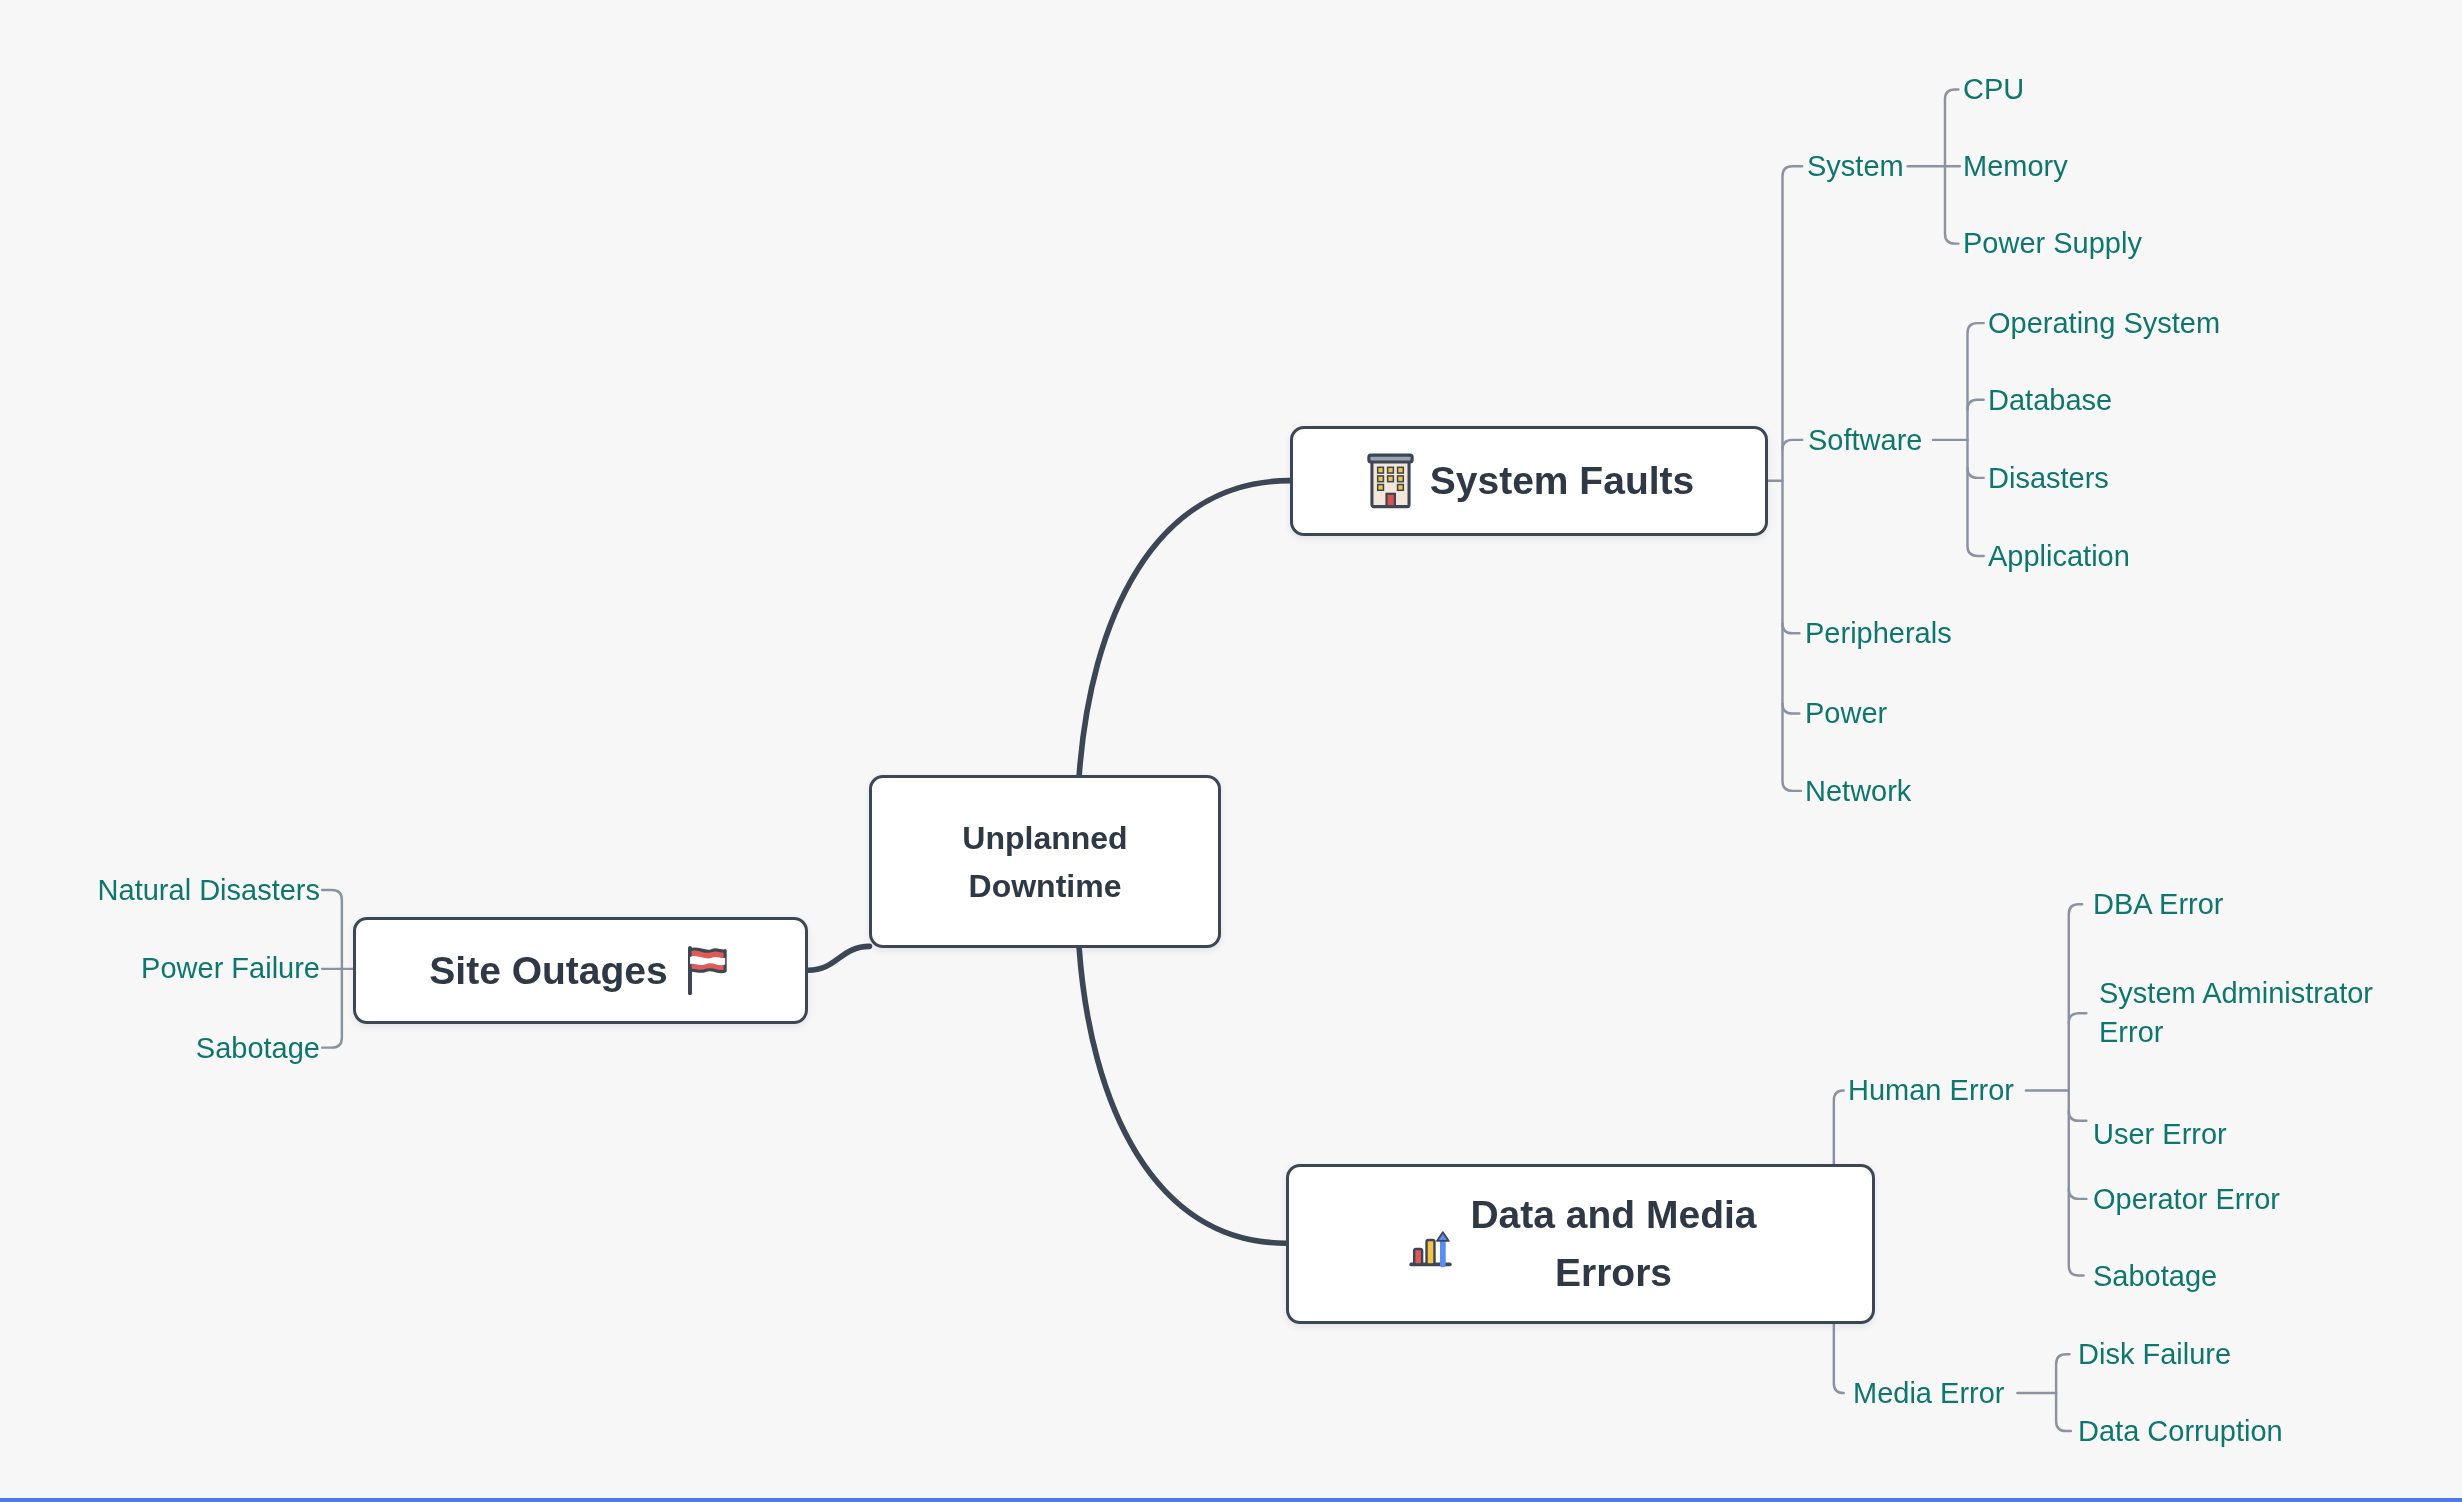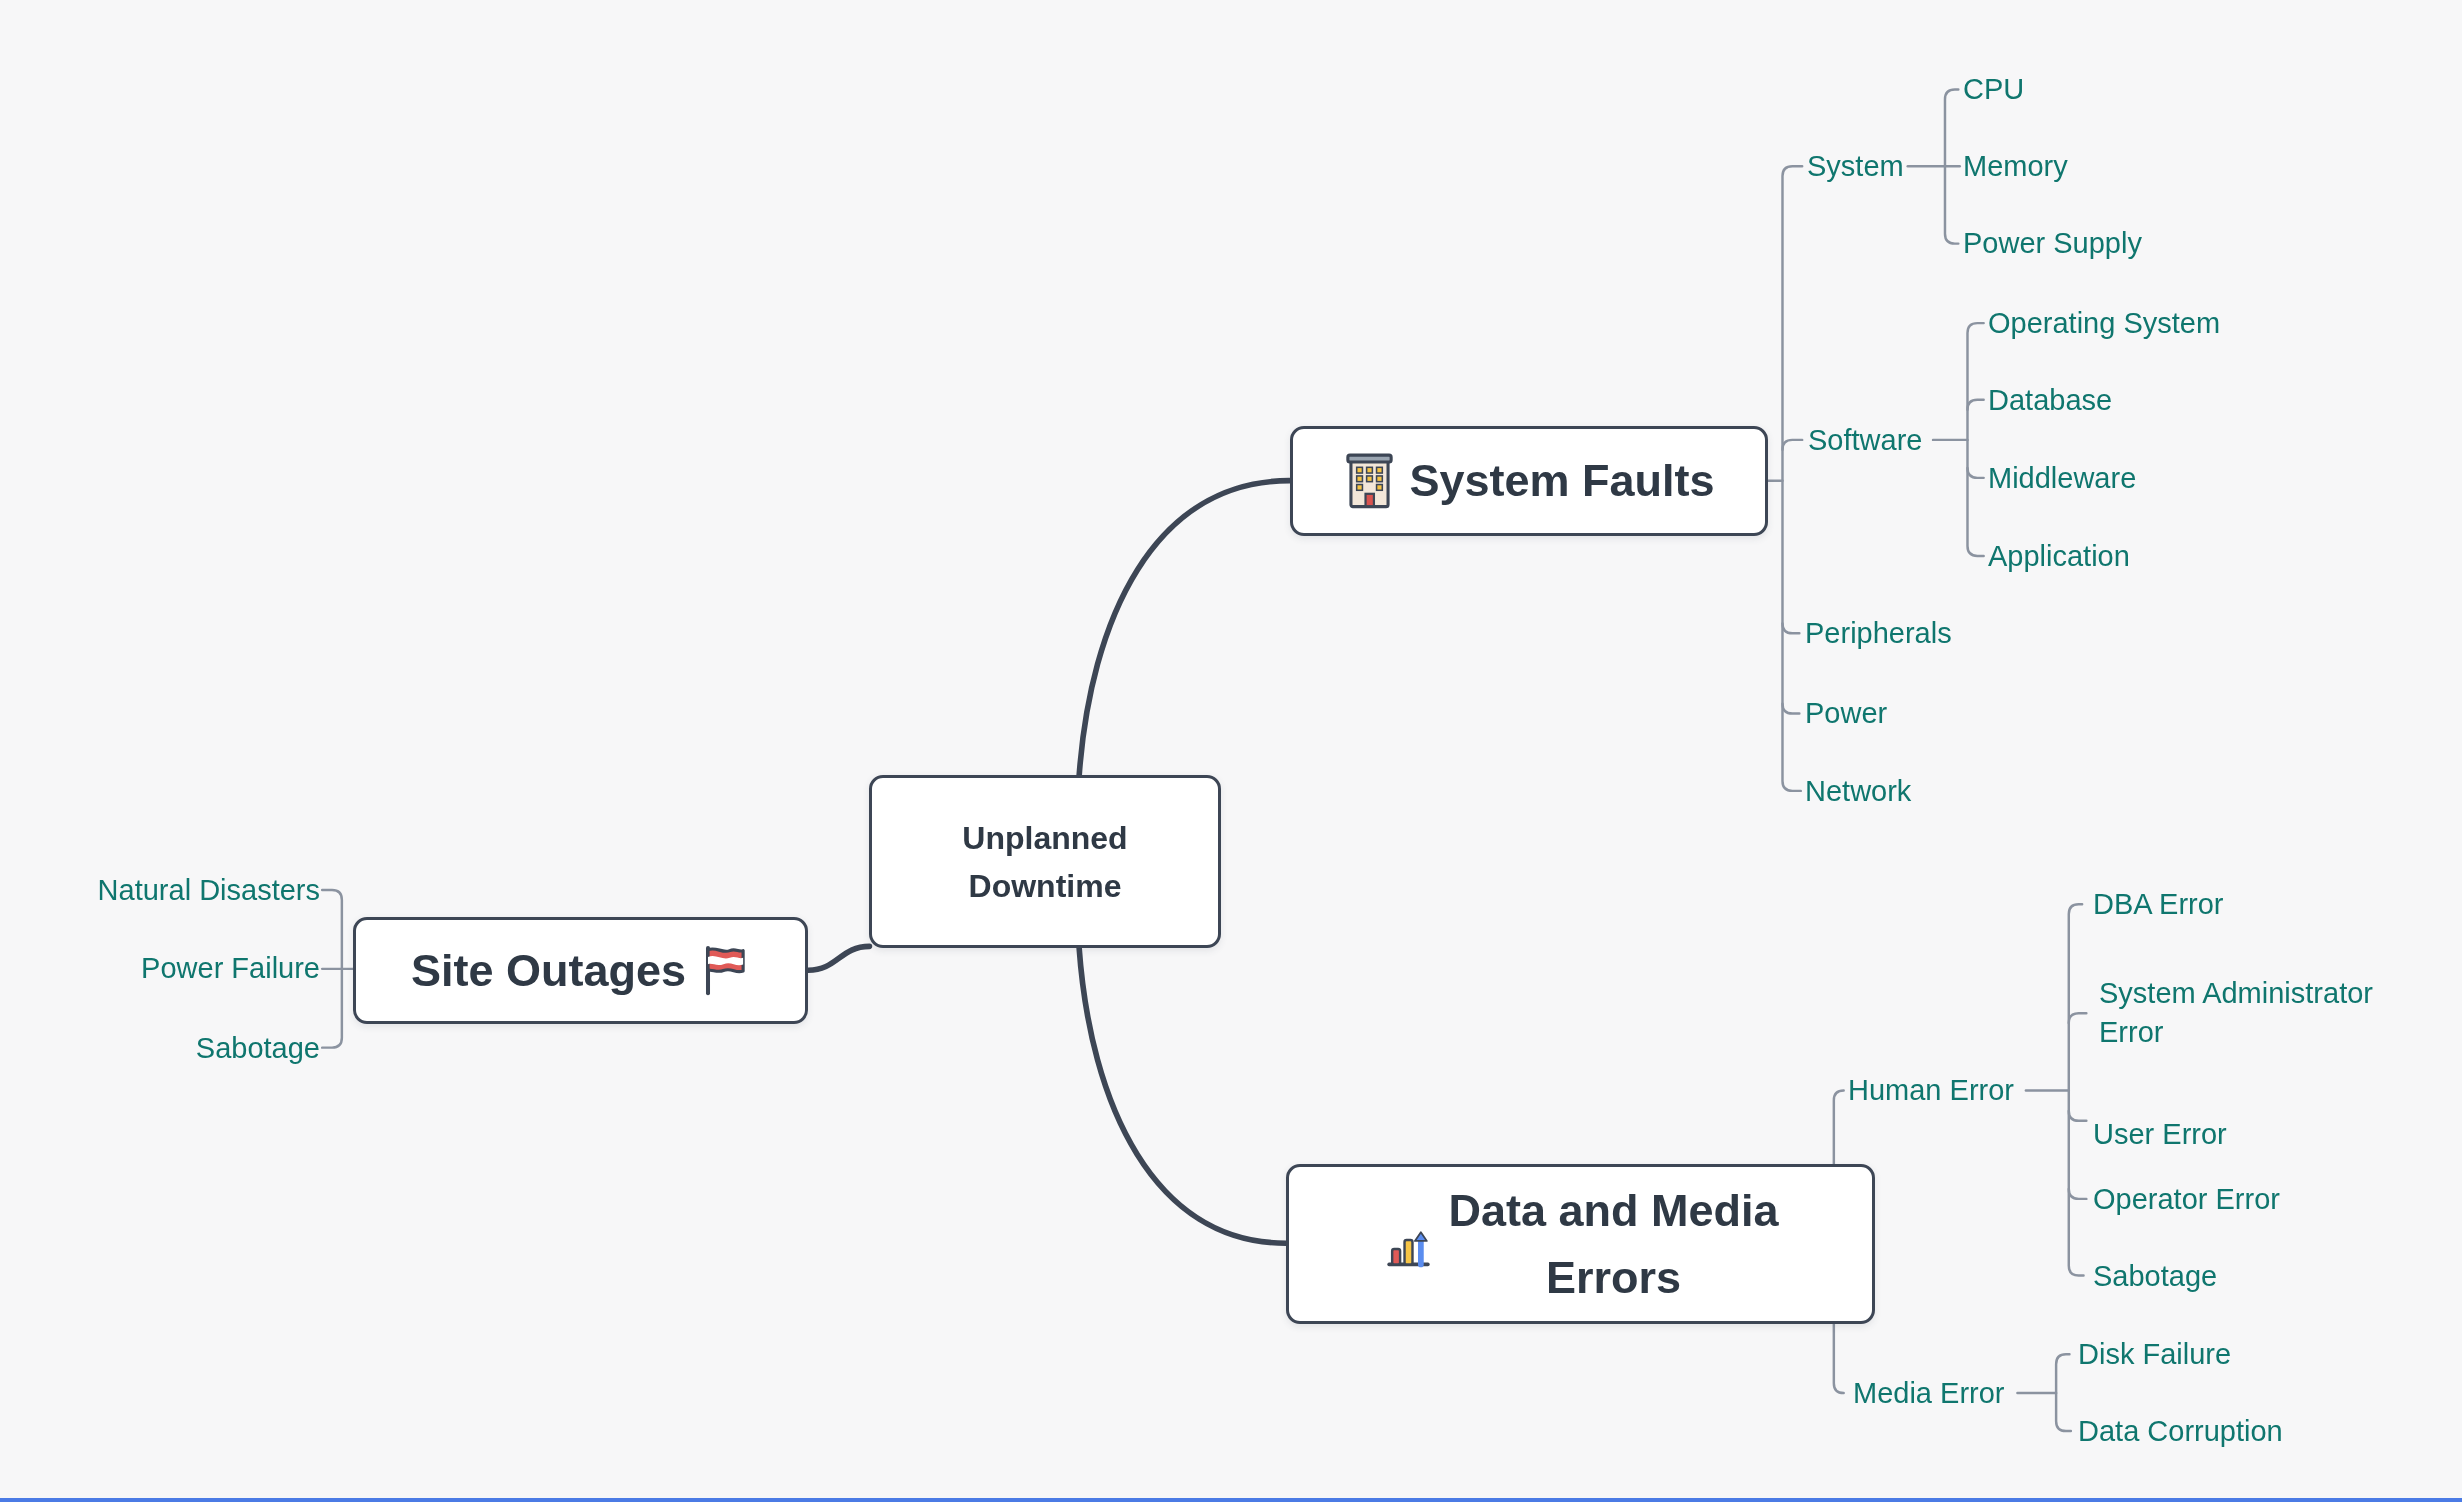--- a/index.html
+++ b/index.html
@@ -20,21 +20,21 @@
     background:#ffffff;
     border:3.5px solid #3d4655;
     border-radius:14px;
     box-sizing:border-box;
     display:flex;align-items:center;justify-content:center;
     box-shadow:0 2.1px 7px rgba(60,70,85,0.10);
     color:#2f3945;
     font-weight:bold;
   }
   .node-central{flex-direction:column;font-size:32px;line-height:1.5;}
-  .node-branch{font-size:45px;gap:13px;flex-direction:row;}
+  .node-branch{font-size:39px;gap:13px;flex-direction:row;}
   .node-title{white-space:nowrap;}
   .node-title-2l{text-align:center;line-height:1.5;white-space:nowrap;}
 
   .lbl{
     position:absolute;
     font-size:29px;
     color:#0f766e;
     white-space:nowrap;
     transform:translateY(-50%);
   }
@@ -145,21 +145,21 @@
   <div class="lbl lbl-r" style="right:2142px;top:1048px;">Sabotage</div>
 
   <div class="lbl" style="left:1807px;top:166px;">System</div>
   <div class="lbl" style="left:1963px;top:89px;">CPU</div>
   <div class="lbl" style="left:1963px;top:166px;">Memory</div>
   <div class="lbl" style="left:1963px;top:243px;">Power Supply</div>
 
   <div class="lbl" style="left:1808px;top:440px;">Software</div>
   <div class="lbl" style="left:1988px;top:323px;">Operating System</div>
   <div class="lbl" style="left:1988px;top:400px;">Database</div>
-  <div class="lbl" style="left:1988px;top:478px;">Middleware</div>
+  <div class="lbl" style="left:1988px;top:478px;">Disasters</div>
   <div class="lbl" style="left:1988px;top:556px;">Application</div>
 
   <div class="lbl" style="left:1805px;top:633px;">Peripherals</div>
   <div class="lbl" style="left:1805px;top:713px;">Power</div>
   <div class="lbl" style="left:1805px;top:791px;">Network</div>
 
   <div class="lbl" style="left:1848px;top:1090px;">Human Error</div>
   <div class="lbl" style="left:2093px;top:904px;">DBA Error</div>
   <div class="lbl lbl-wrap" style="left:2099px;top:1013px;width:331px;">System Administrator Error</div>
   <div class="lbl" style="left:2093px;top:1134px;">User Error</div>

